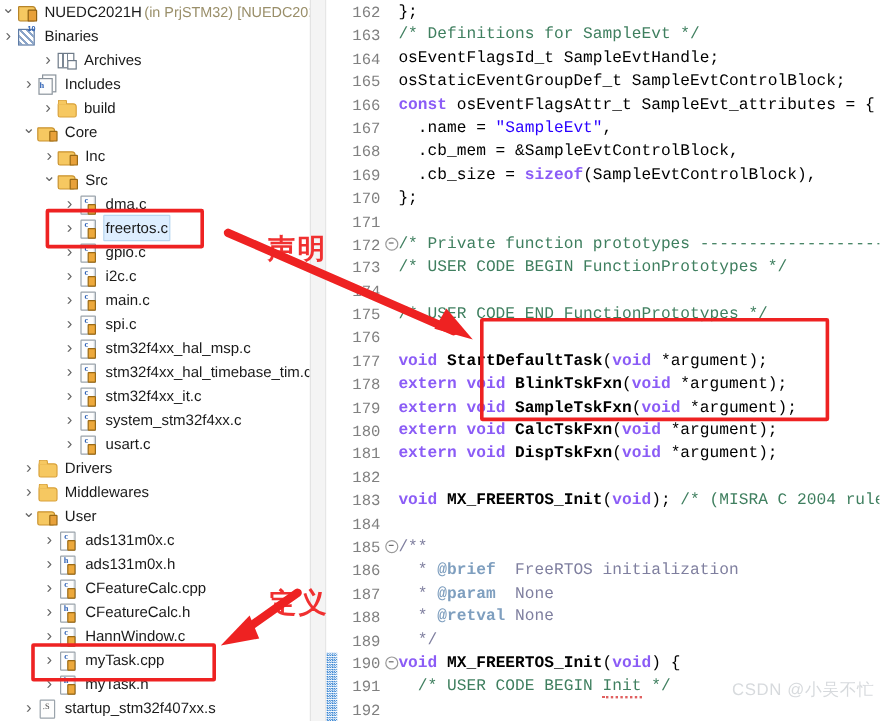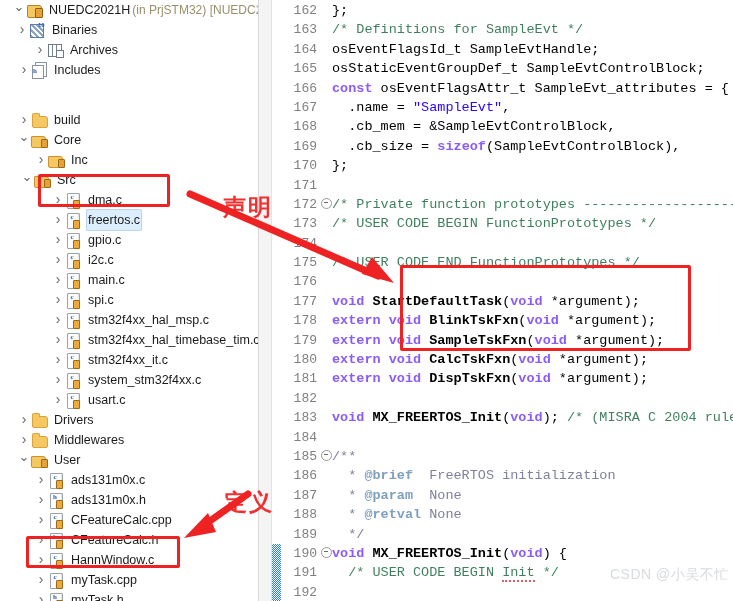--- a/index.html
+++ b/index.html
@@ -356,61 +356,61 @@
     white-space: nowrap;
   }
 </style>
 </head>
 <body>
 
 <div id="app">
 
   <div id="explorer">
     <div id="tree-root">
-        <div class="tree-row" style="padding-left: 12px;">
+        <div class="tree-row" style="padding-left: 0px;">
           <span class="arrow open"></span>
           <span class="ic ic-project"></span>
           <span class="label">NUEDC2021H</span>
           <span class="proj-suffix"> (in PrjSTM32) [NUEDC2021H</span>
         </div>
-        <div class="tree-row" style="padding-left: 15px;">
+        <div class="tree-row" style="padding-left: 0;">
           <span class="arrow closed"></span>
           <span class="ic ic-binaries">
             <span class="glyph">10</span>
           </span>
           <span class="label">Binaries</span>
         </div>
         <div class="tree-row" style="padding-left: 33px;">
           <span class="arrow closed"></span>
           <span class="ic ic-archives"></span>
           <span class="label">Archives</span>
         </div>
         <div class="tree-row" style="padding-left: 17px;">
           <span class="arrow closed"></span>
           <span class="ic ic-includes">
             <span class="glyph">h</span>
           </span>
           <span class="label">Includes</span>
         </div>
-        <div class="tree-row" style="padding-left: 17px; margin-top: 30px;">
+        <div class="tree-row" style="padding-left: 33px;">
           <span class="arrow closed"></span>
           <span class="ic ic-folder"></span>
           <span class="label">build</span>
         </div>
         <div class="tree-row" style="padding-left: 17px;">
           <span class="arrow open"></span>
           <span class="ic ic-srcfolder"></span>
           <span class="label">Core</span>
         </div>
         <div class="tree-row" style="padding-left: 34px;">
           <span class="arrow closed"></span>
           <span class="ic ic-srcfolder"></span>
           <span class="label">Inc</span>
         </div>
-        <div class="tree-row" style="padding-left: 20px;">
+        <div class="tree-row" style="padding-left: 34px;">
           <span class="arrow open"></span>
           <span class="ic ic-srcfolder"></span>
           <span class="label">Src</span>
         </div>
         <div class="tree-row" style="padding-left: 51px;">
           <span class="arrow closed"></span>
           <span class="ic ic-file">
             <span class="glyph">c</span>
           </span>
           <span class="label">dma.c</span>

